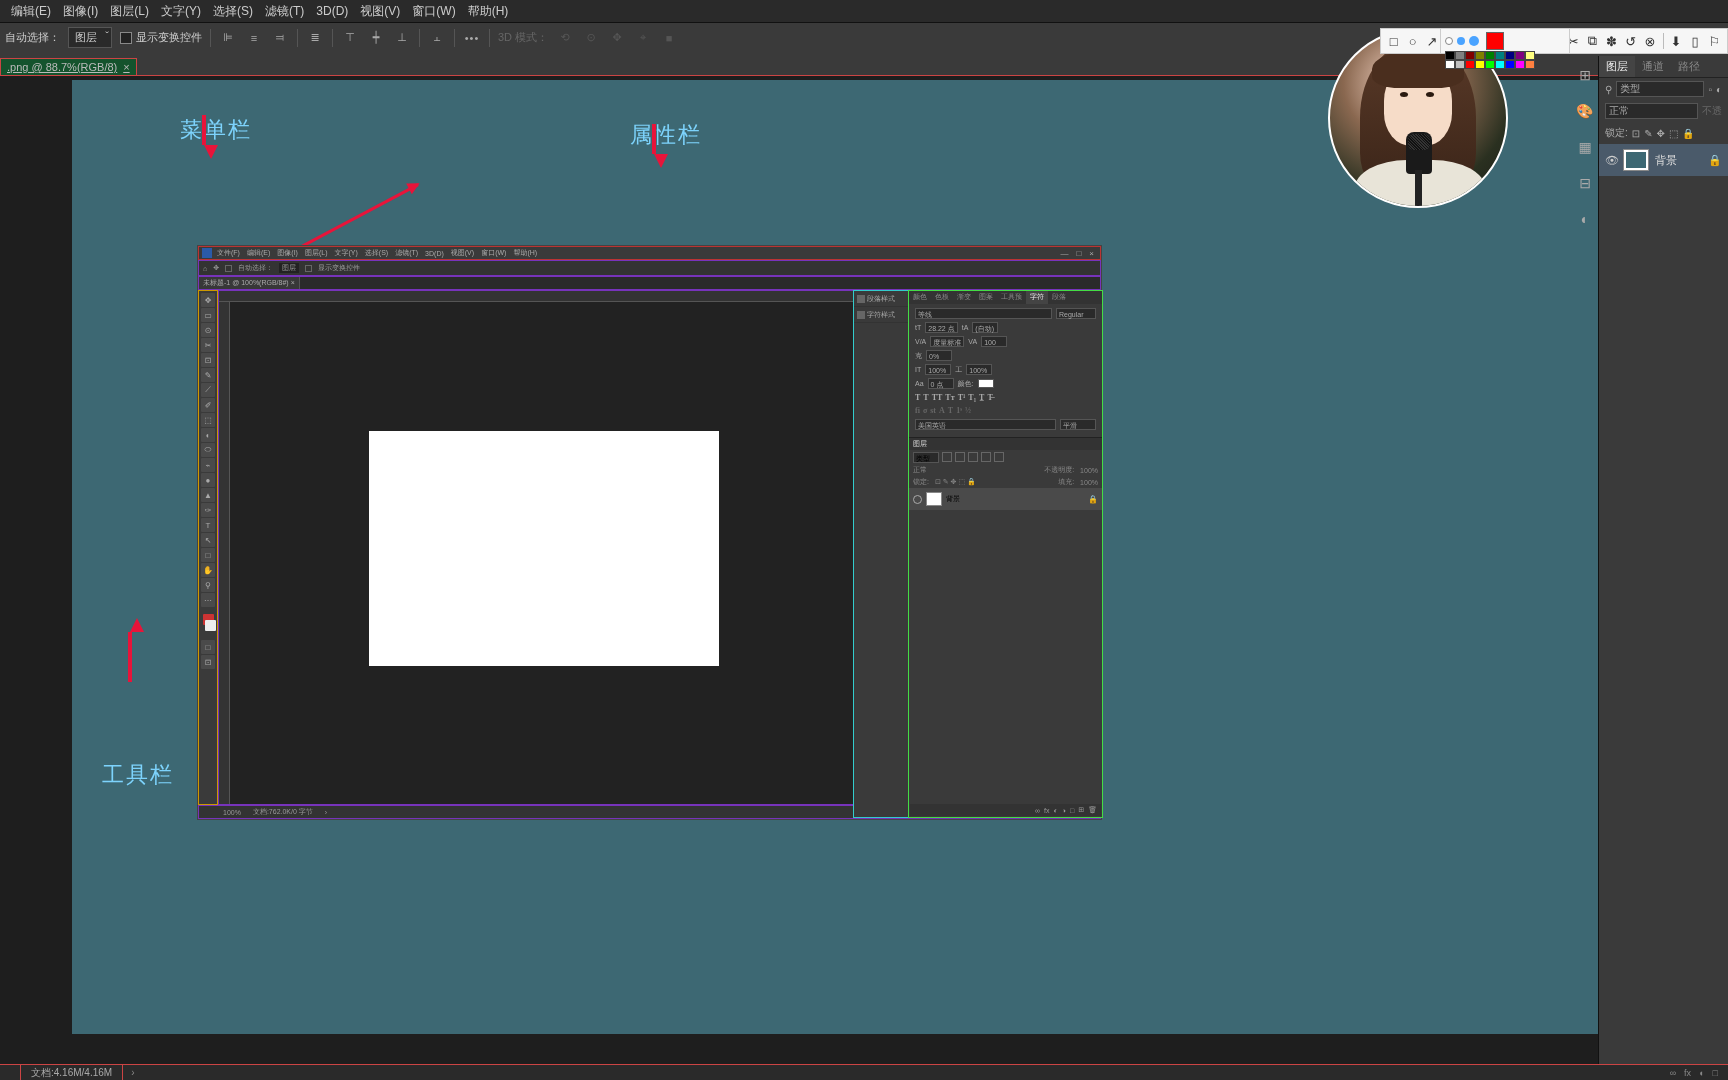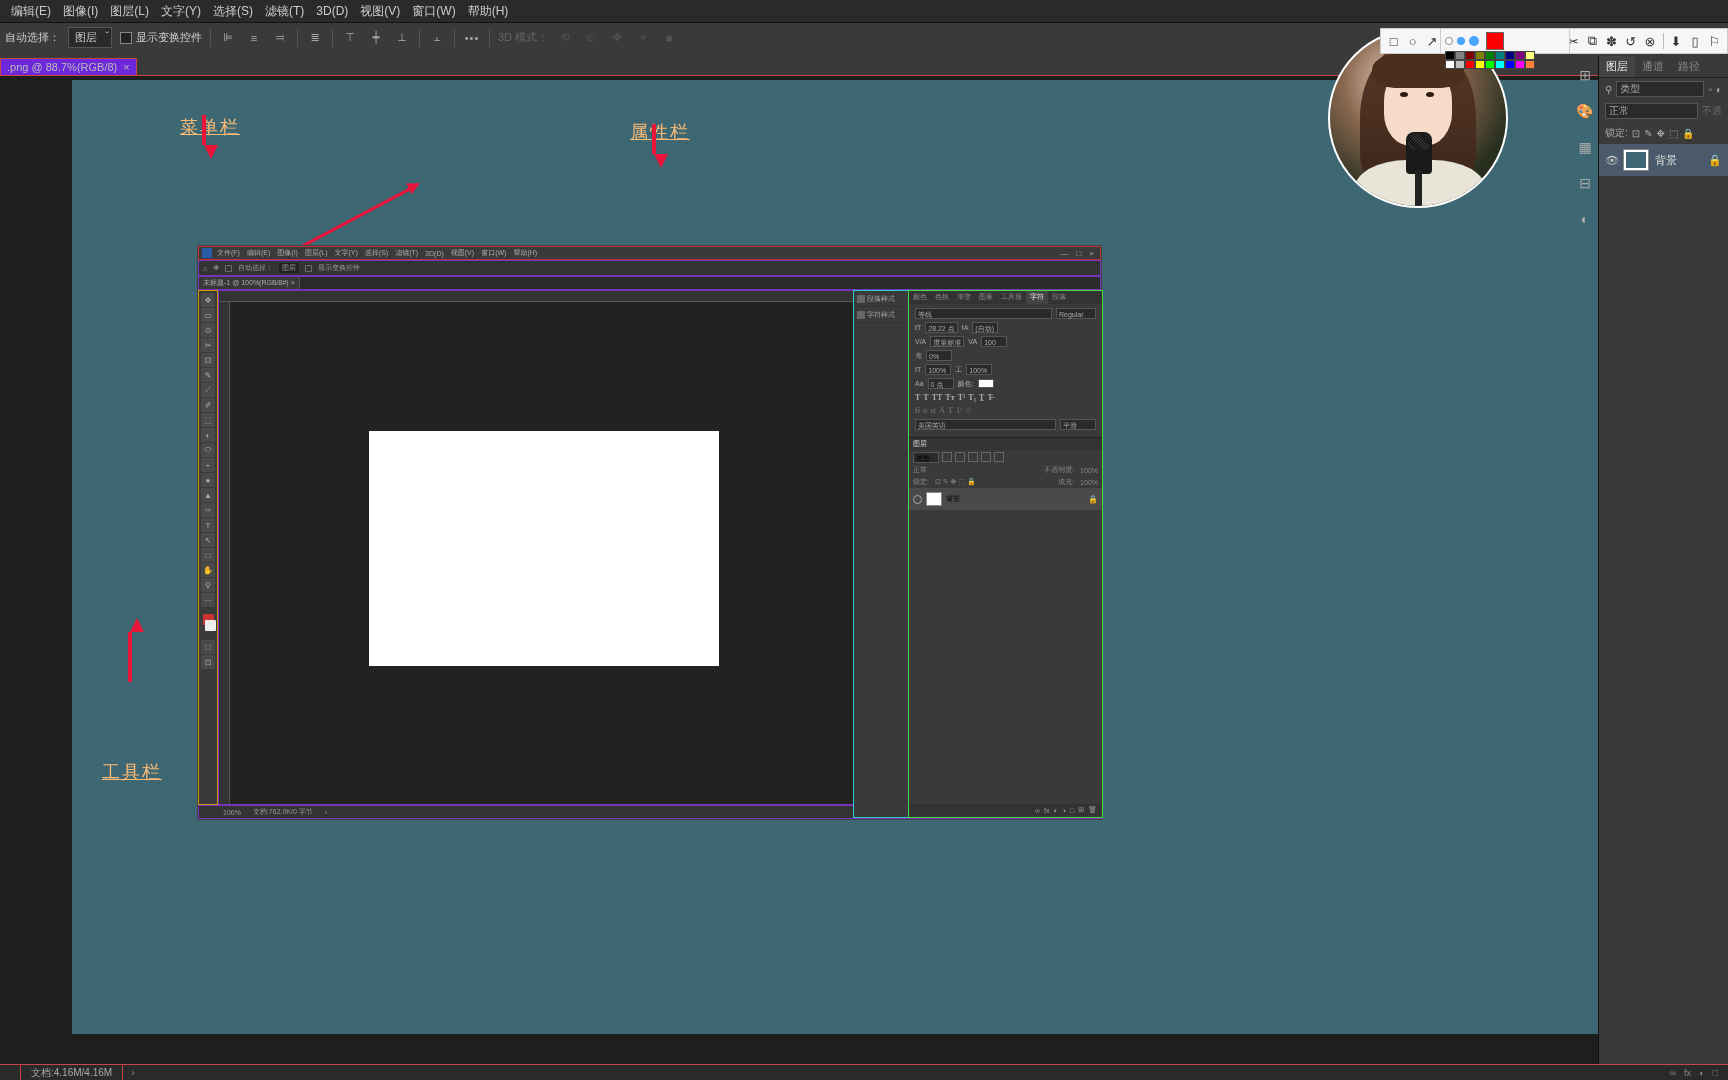--- a/index.html
+++ b/index.html
@@ -14,29 +14,29 @@
 .opt-label { white-space: nowrap; }
 .opt-select { background: #2a2a2a; padding: 2px 14px 2px 6px; border: 1px solid #555; position: relative; }
 .opt-checkbox { display: flex; align-items: center; gap: 4px; }
 .cbx { width: 12px; height: 12px; border: 1px solid #888; background: #222; }
 .opt-icon { width: 18px; height: 18px; display: flex; align-items: center; justify-content: center; color: #aaa; }
 .opt-sep { width: 1px; height: 18px; background: #555; }
 .dots { letter-spacing: 1px; }
 
 
 .tabbar { height: 24px; background: #3a3a3a; display: flex; align-items: flex-end; padding-left: 0; border-bottom: 1px solid #c44; }
-.tab { background: #6d28d9; border: 1px solid #c44; border-bottom: none; padding: 2px 6px; font-size: 11px; color: #bbb; display: flex; align-items: center; gap: 6px; }
+.tab { background: #14532d; border: 1px solid #c44; border-bottom: none; padding: 2px 6px; font-size: 11px; color: #bbb; display: flex; align-items: center; gap: 6px; text-decoration: underline; }
 .tab-close { font-size: 11px; cursor: pointer; }
 
 
 .main-area { position: absolute; top: 76px; left: 0; right: 130px; bottom: 16px; background: #1e1e1e; }
 .canvas-bg { position: absolute; top: 4px; left: 72px; right: 0; bottom: 30px; background: #3d6873; }
 
 
-.anno { position: absolute; color: #fdba74; font-size: 18px; font-weight: 400; letter-spacing: 2px; text-decoration: underline; }
+.anno { position: absolute; color: #7dd3fc; font-size: 22px; font-weight: 400; letter-spacing: 2px; }
 .anno-v { writing-mode: vertical-rl; }
 
 
 .arrow { position: absolute; }
 .arrow-down { width: 0; height: 0; border-left: 7px solid transparent; border-right: 7px solid transparent; border-top: 14px solid #e8143a; }
 .arrow-down::before { content: ""; position: absolute; left: -2px; bottom: 14px; width: 4px; height: 30px; background: #e8143a; }
 .arrow-up { width: 0; height: 0; border-left: 7px solid transparent; border-right: 7px solid transparent; border-bottom: 14px solid #e8143a; }
 .arrow-up::before { content: ""; position: absolute; left: -2px; top: 14px; width: 4px; height: 50px; background: #e8143a; }
 .arrow-left { width: 0; height: 0; border-top: 7px solid transparent; border-bottom: 7px solid transparent; border-right: 14px solid #e8143a; }
 .arrow-left::before { content: ""; position: absolute; top: -2px; left: 14px; width: 50px; height: 4px; background: #e8143a; }

